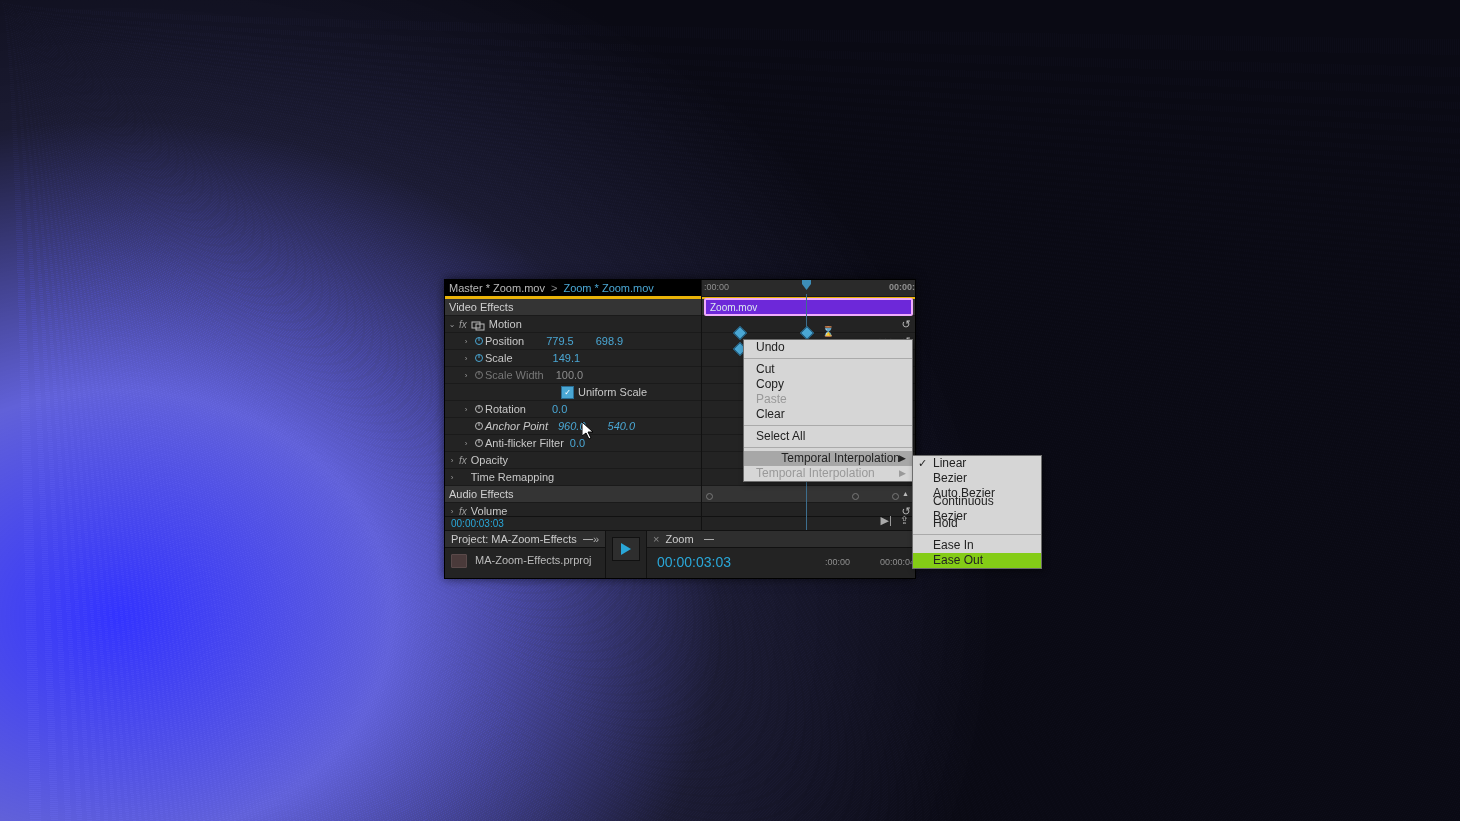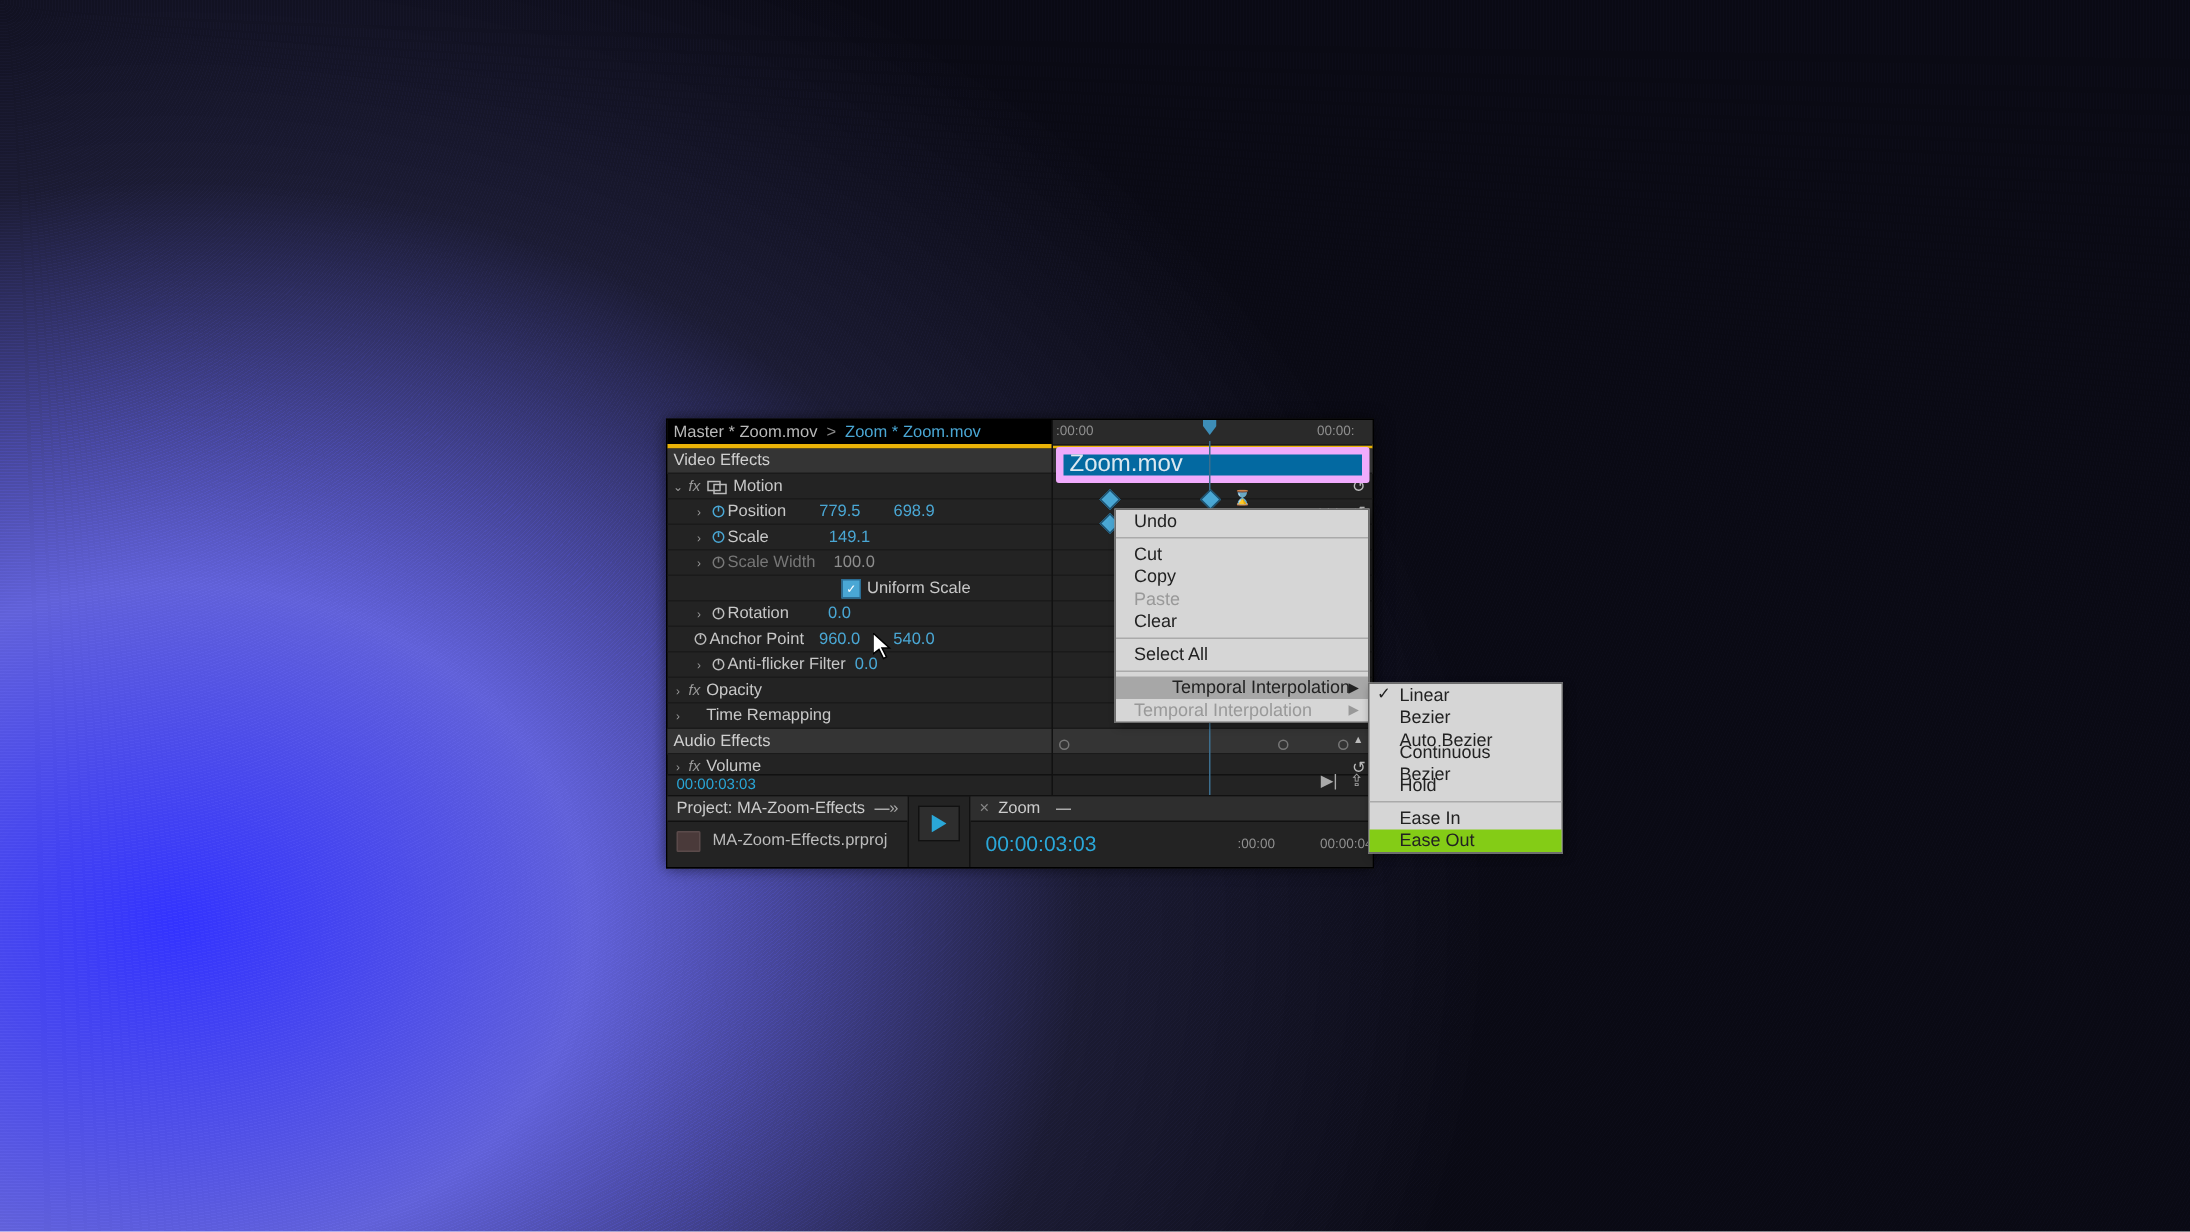--- a/index.html
+++ b/index.html
@@ -27,21 +27,21 @@
   .row .sp{flex:1;}
   .row .kfnav{display:inline-flex;align-items:center;gap:2px;color:#ccc;font-size:8px;}
   .row .reset{width:18px;text-align:center;color:#bbb;}
   .fx{color:#9a9a9a;font-style:italic;font-size:10px;margin-right:4px;}
   
   .tl{position:absolute;left:256px;top:0;right:0;bottom:0;border-left:1px solid #111;}
   .ruler{height:16px;background:#2a2a2a;position:relative;border-bottom:1px solid #1a1a1a;color:#8f8f8f;font-size:9px;}
   .ruler .t{position:absolute;top:2px;}
   .ruler .playhead{position:absolute;top:0;width:9px;height:10px;left:100px;}
   .playhead svg{display:block;}
-  .clipbar{height:14px;margin:1px 2px 1px 2px;border:5px solid #f0abfc;background:#0369a1;border-radius:2px;display:flex;align-items:center;padding-left:4px;color:#dbe8f0;font-size:16px;}
+  .clipbar{height:14px;margin:1px 2px 1px 2px;border:2px solid #f0abfc;background:#6d28d9;border-radius:2px;display:flex;align-items:center;padding-left:4px;color:#dbe8f0;font-size:10px;}
   .tl .line{position:absolute;top:14px;bottom:0;left:104px;width:1px;background:#3d6e8e;}
   .tl .kf{position:absolute;width:8px;height:8px;transform:rotate(45deg);background:#4aa7d4;border:1px solid #1d506e;}
   .tl .marker{position:absolute;color:#888;font-size:10px;}
   .tl-track{position:absolute;left:0;right:0;height:16px;}
   .tl-dot{position:absolute;width:5px;height:5px;border:1px solid #777;border-radius:50%;top:5px;}
   
   .bstrip{position:absolute;left:0;right:0;bottom:0;height:47px;background:#232323;border-top:1px solid #111;display:flex;}
   .proj{width:160px;border-right:1px solid #111;}
   .proj .tab{height:16px;display:flex;align-items:center;padding:0 6px;background:#2e2e2e;border-bottom:1px solid #111;color:#ccc;}
   .proj .tab .menu{border-bottom:1px solid #aaa;width:10px;margin-left:6px;}
@@ -172,21 +172,21 @@
           <line x1="5" y1="5" x2="5" y2="2" stroke="#bbb"></line>
         </svg>
       </span>
     <span class="lbl">Rotation</span>
     <span style="width:22px;"></span>
     <span class="val">0.0</span>
     <span class="sp"></span>
     <span class="reset">↺</span>
   </div>
 
-  <div class="row" style="padding-left:16px;">
+  <div class="row" style="padding-left:28px;font-style:italic;">
     <span class="stop">
         <svg width="10" height="10">
           <circle cx="5" cy="5" r="3.5" fill="none" stroke="#bbb"></circle>
           <line x1="5" y1="5" x2="5" y2="2" stroke="#bbb"></line>
         </svg>
       </span>
     <span class="lbl">Anchor Point</span>
     <span style="width:6px;"></span>
     <span class="val">960.0</span>
     <span style="width:18px;"></span>
@@ -248,21 +248,21 @@
 
   <div class="footer-tc">00:00:03:03</div>
   <div class="footer-icons">
     <span>▶|</span>
     <span>⇪</span>
   </div>
 
   <div class="tl">
     <div class="ruler">
       <span class="t" style="left:2px;">:00:00</span>
-      <span class="t" style="right:12px;">00:00:</span>
+      <span class="t" style="right:0;font-weight:bold;">00:00:</span>
       <div class="playhead">
         <svg width="9" height="10">
             <polygon points="0,0 9,0 9,4 4.5,10 0,4" fill="#3d8db7"></polygon>
           </svg>
       </div>
     </div>
     <div class="clipbar">
       <span>Zoom.mov</span>
     </div>
     <div class="line"></div>

